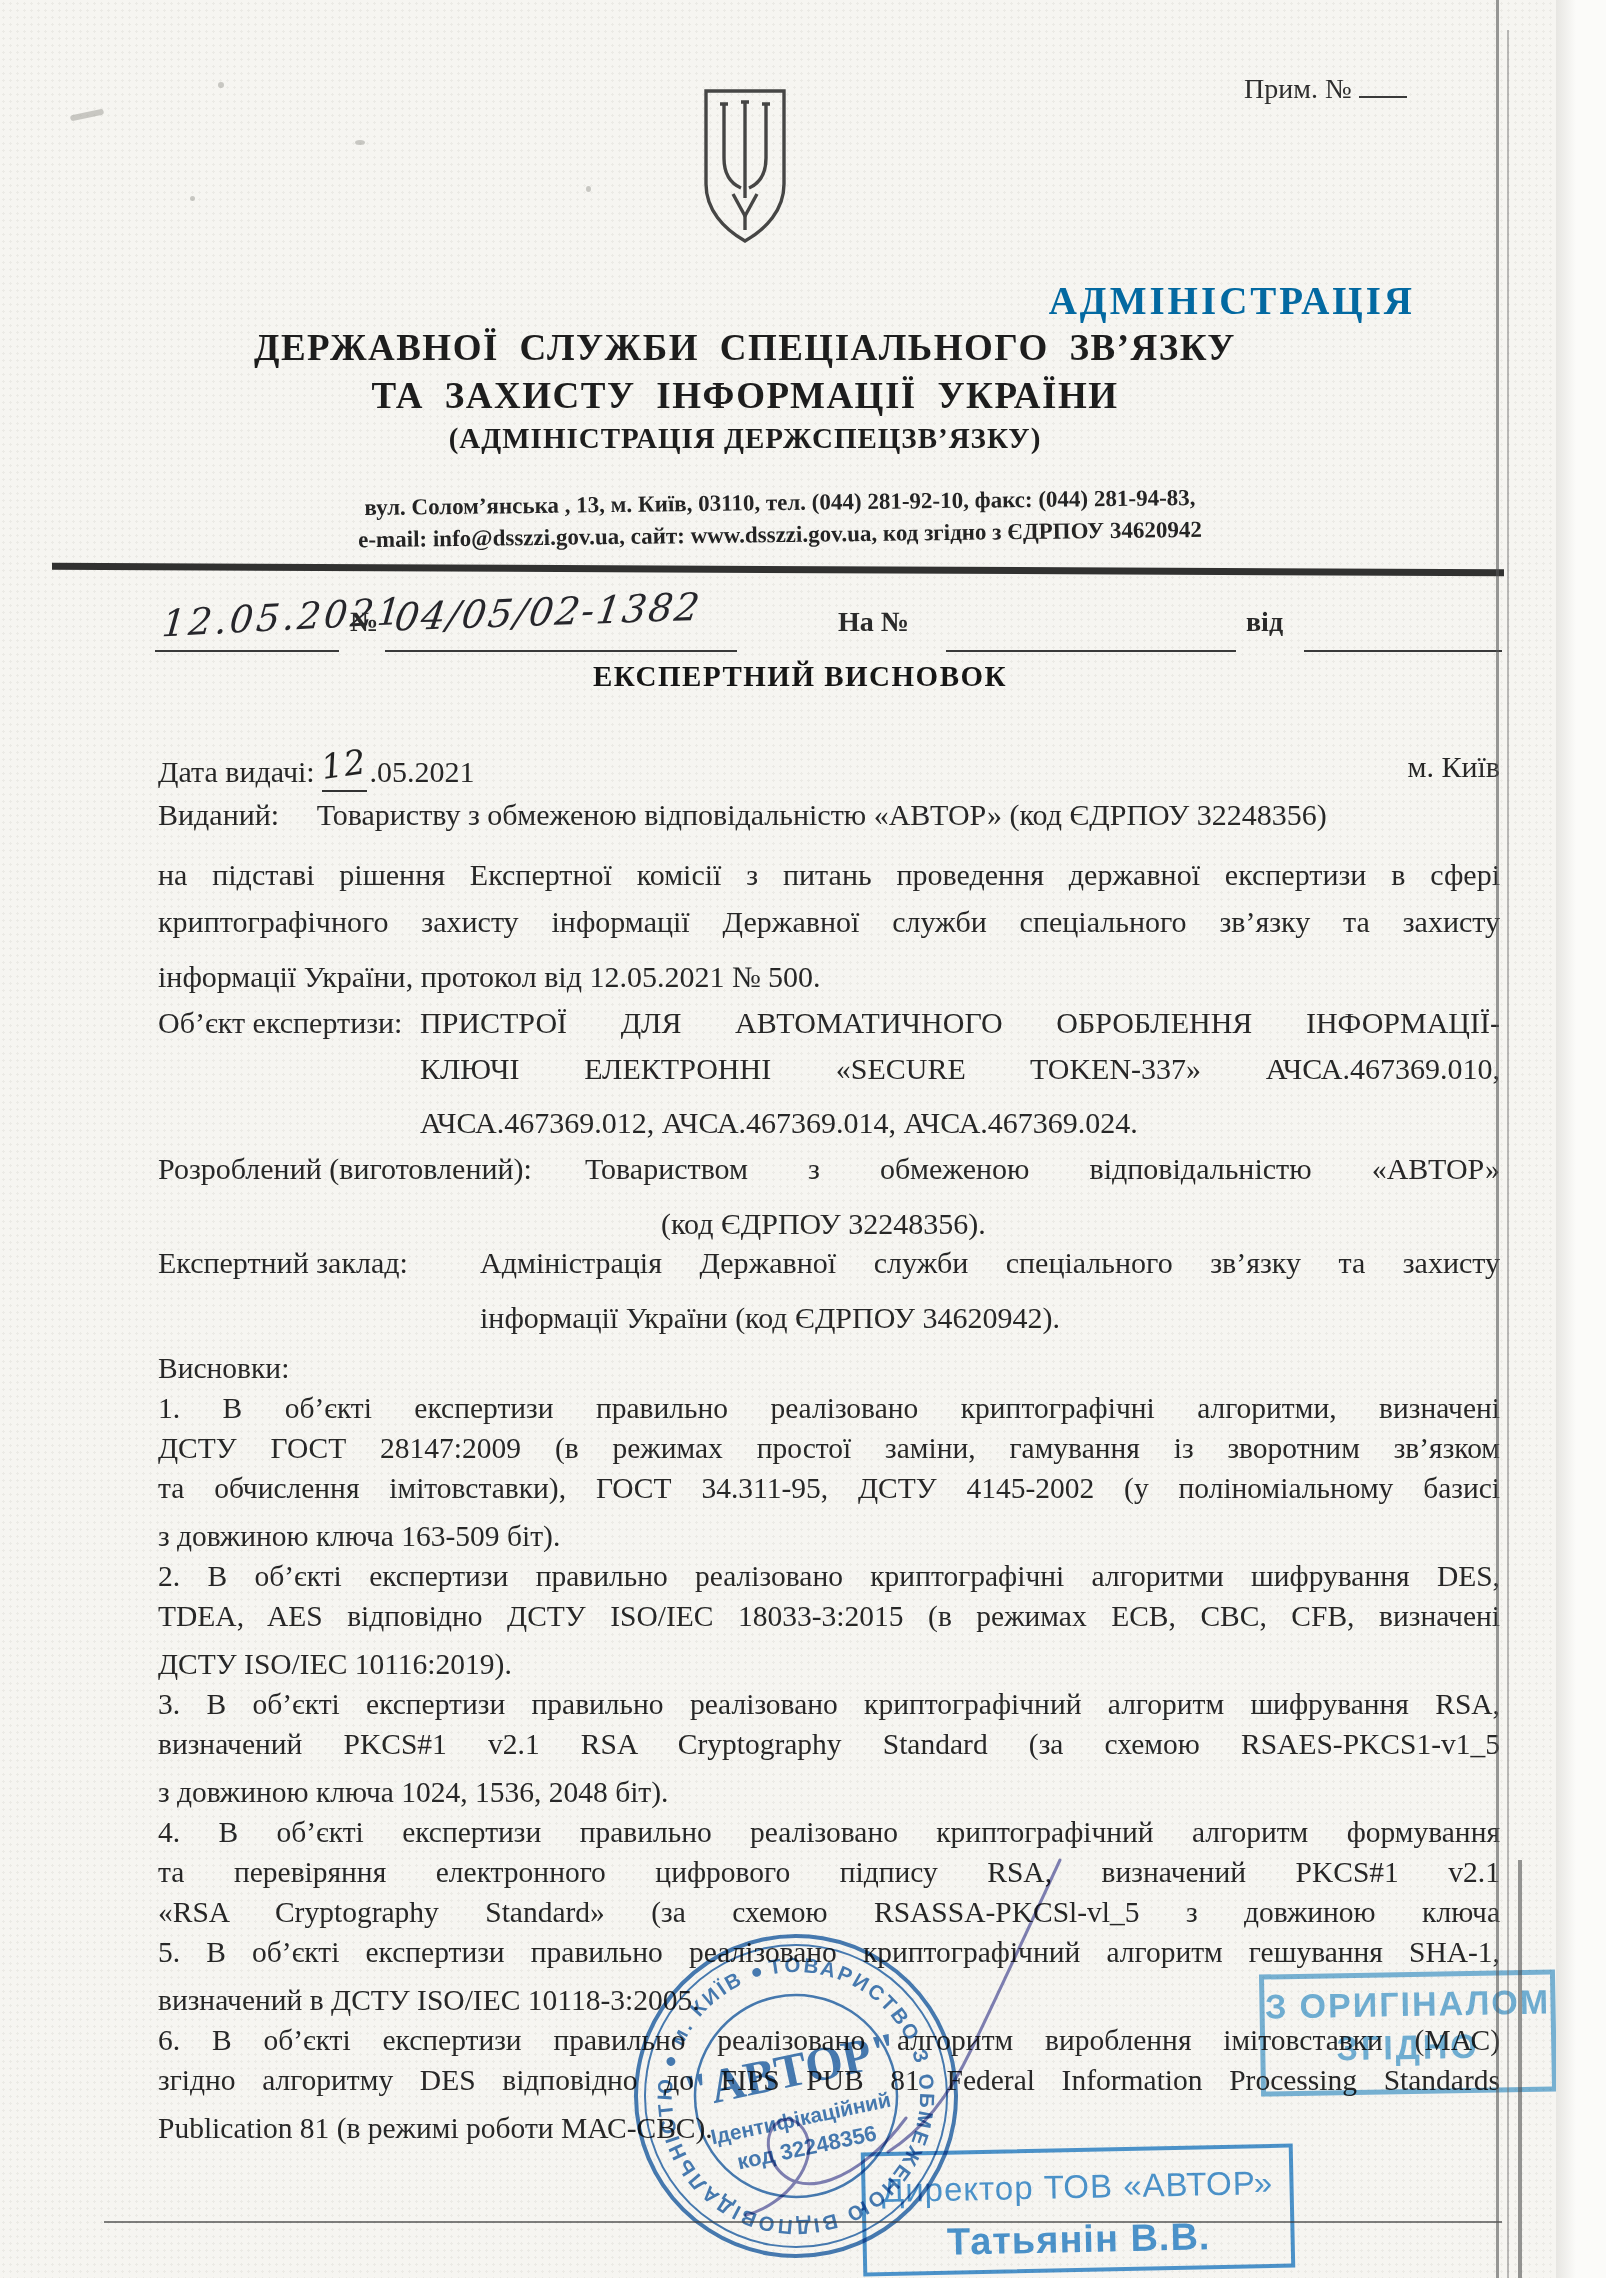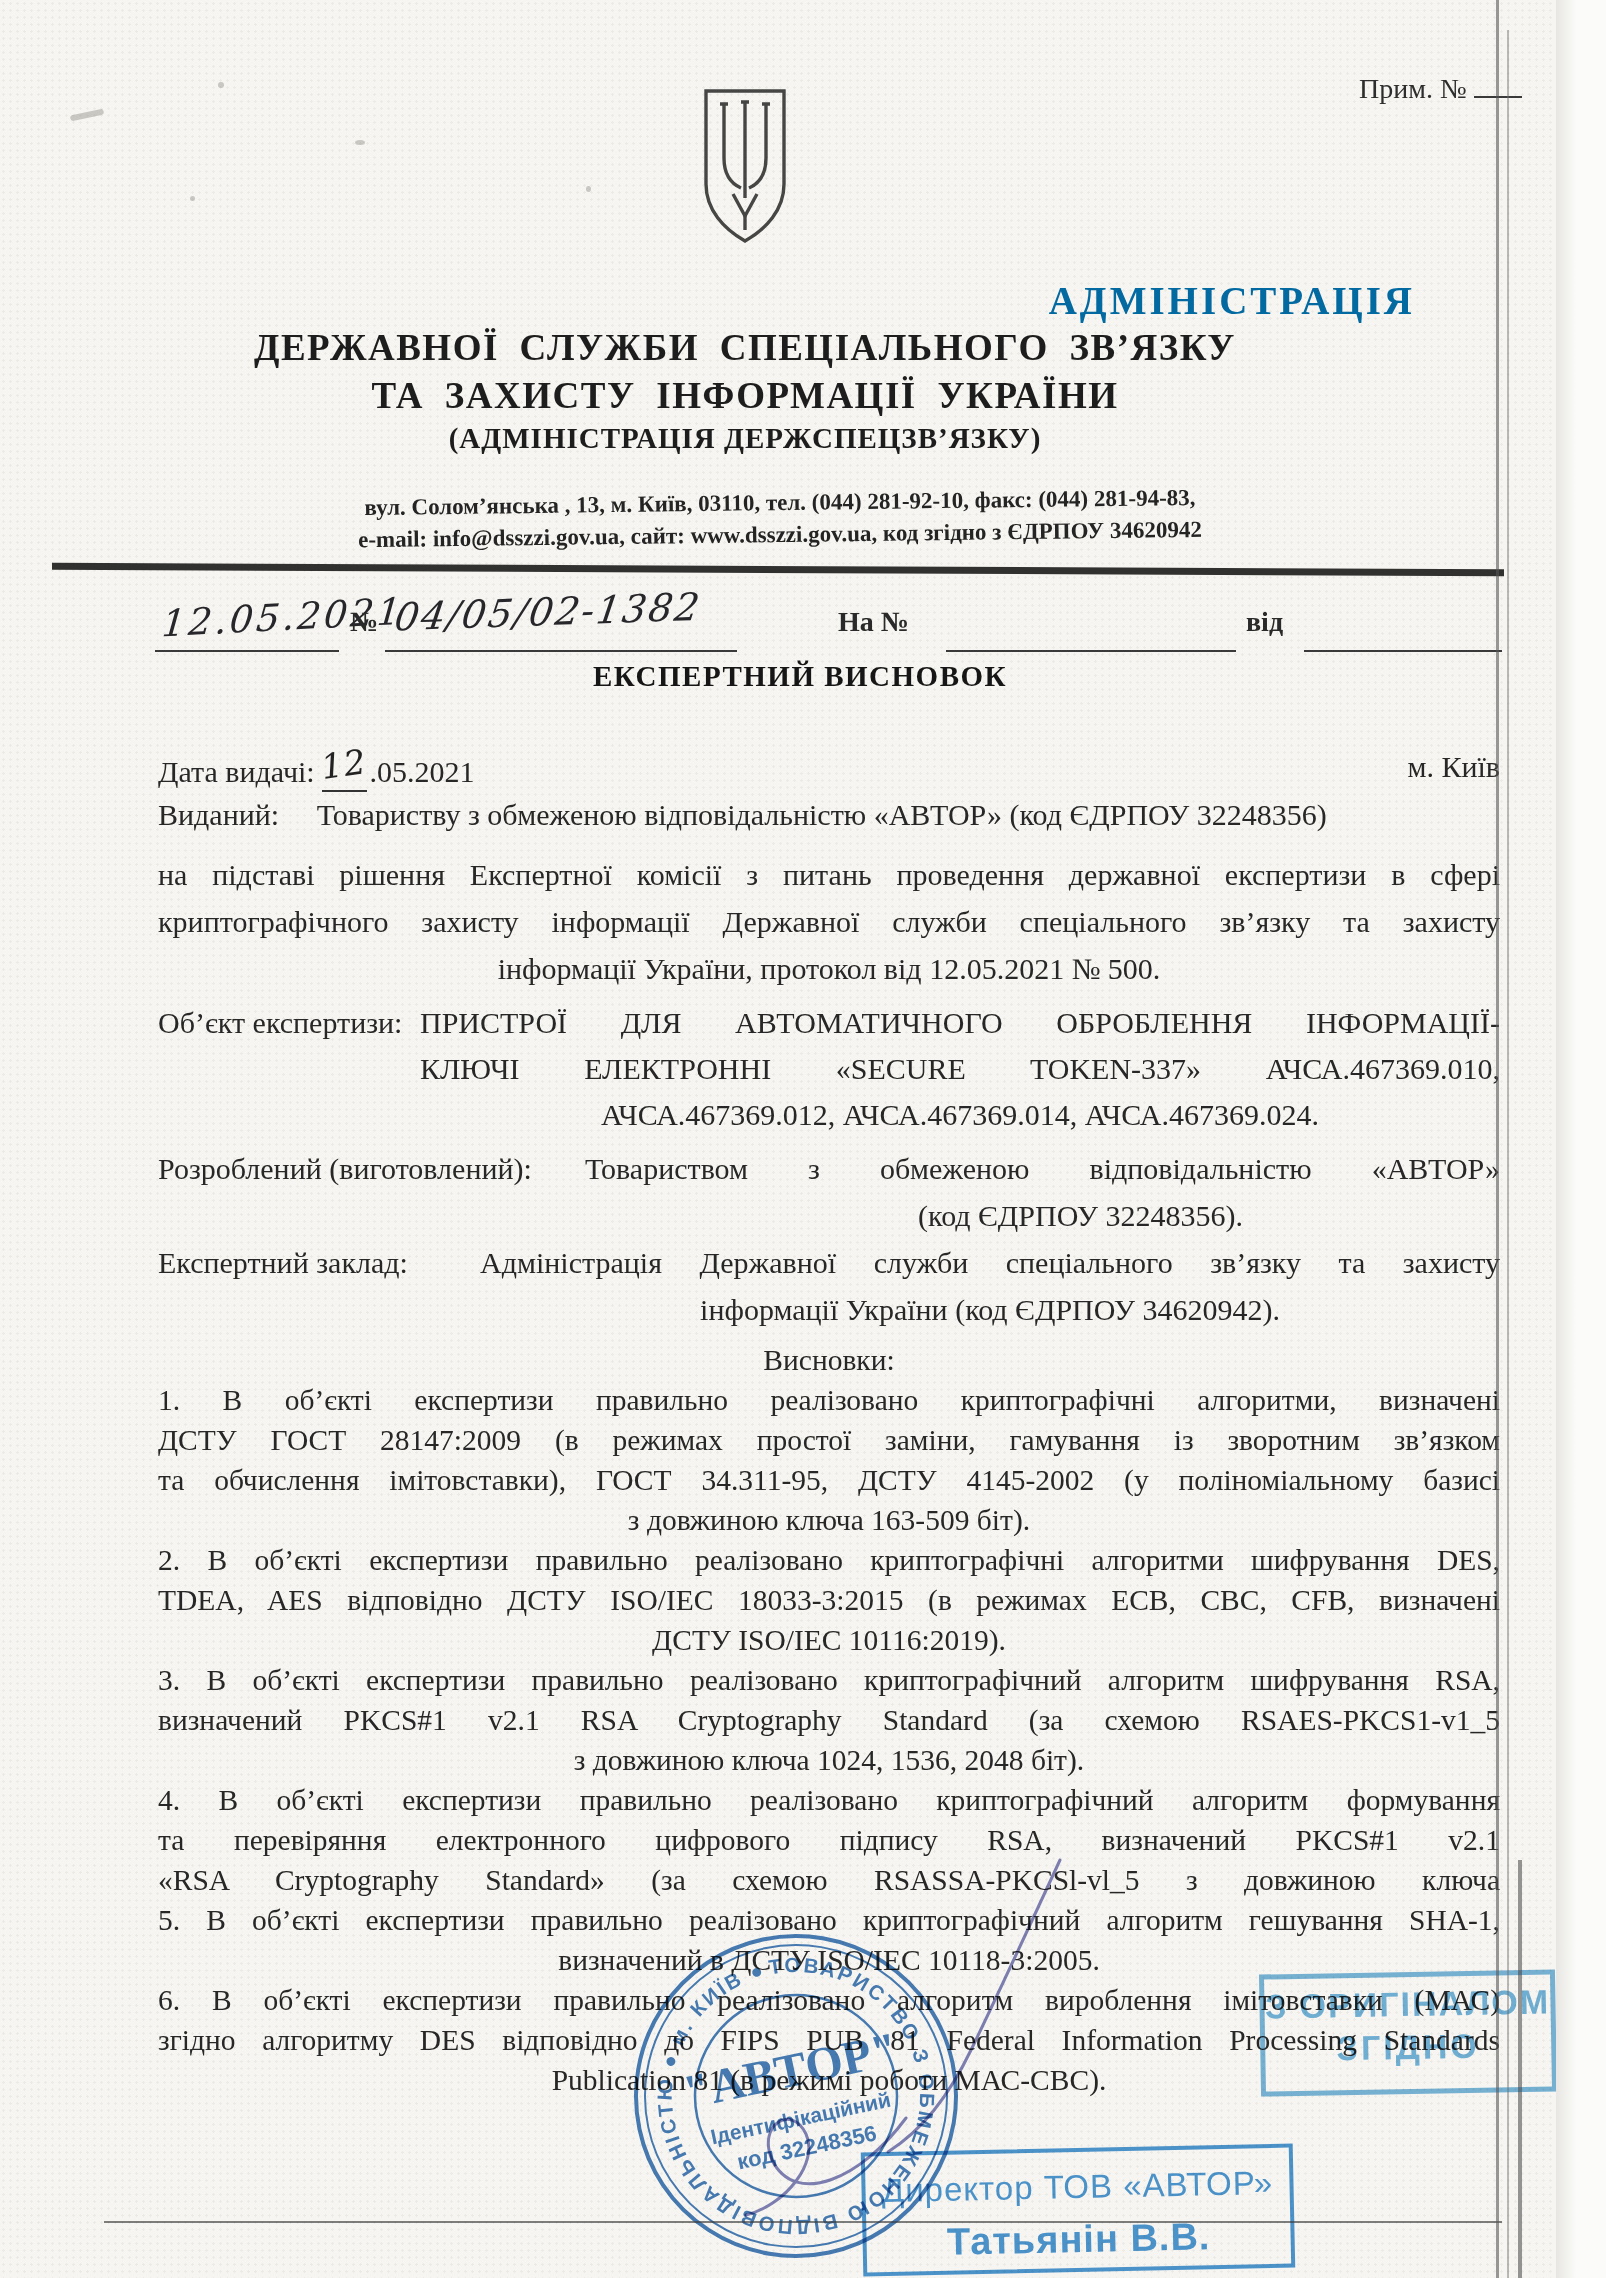--- a/index.html
+++ b/index.html
@@ -29,21 +29,21 @@
   .hw{font-family:"DejaVu Serif", serif;font-style:italic;color:#26262b;}
   .hw-date{font-size:37px;letter-spacing:3px;transform:rotate(-3deg) skewX(-8deg);}
   .hw-num{font-size:38px;letter-spacing:2px;transform:rotate(-2deg) skewX(-10deg);}
   .reflabel{font-size:28px;font-weight:bold;color:#2a2a2a;}
   .uline{border-bottom:2px solid #3a3a3a;height:2px;}
 
   .title{font-size:29px;font-weight:bold;letter-spacing:1.5px;text-align:center;width:100%;color:#161616;}
 
   .body-line{font-size:30px;color:#272727;}
   .jl{text-align:justify;text-align-last:justify;}
-  .ll{text-align:center;}
+  .ll{text-align:left;margin-top:8px;}
   .concl-block{font-size:29.5px;color:#272727;line-height:40px;width:1342px;}
   .concl-block div{height:40px;overflow:visible;}
 
   .hw-day{font-family:"DejaVu Serif",serif;font-style:italic;font-size:34px;display:inline-block;transform:rotate(-8deg) translateY(-6px);letter-spacing:1px;color:#222;}
   .day-ul{display:inline-block;border-bottom:2px solid #333;margin-right:2px;}
 
   
   .stamp-director{
     left:862px;top:2148px;width:424px;height:116px;
     border:4px solid #3f8fd2;transform:rotate(-1.2deg);
@@ -66,21 +66,21 @@
   .vline1{left:1496px;top:0;width:3px;height:2278px;background:#565656;opacity:.6;}
   .vline2{left:1507px;top:30px;width:2px;height:2248px;background:#6f6f6f;opacity:.45;}
   .vline3{left:1518px;top:1860px;width:4px;height:418px;background:#414141;opacity:.55;}
   .edge{left:1556px;top:0;width:50px;height:2278px;background:linear-gradient(90deg,#e7e6e2,#fbfbf9 40%);}
 </style>
 </head>
 <body>
 
 <div class="page">
 
-  <div class="abs prim" style="left:1359px;top:72px;">
+  <div class="abs prim" style="left:1244px;top:72px;">
     <span>Прим. №</span>
     <span class="ul"></span>
   </div>
 
   <div class="abs" style="left:699px;top:86px;width:92px;height:166px;">
     <svg width="92" height="166" viewBox="0 0 92 166">
       <g fill="none" stroke="#2e2e2e" stroke-width="3.4" opacity="0.88">
         <path d="M7,5 H85 V98 C85,124 67,143 46,155 C25,143 7,124 7,98 Z"></path>
         <path d="M46,16 V112"></path>
         <path d="M25,18 V72 C25,90 33,98 42,102"></path>

